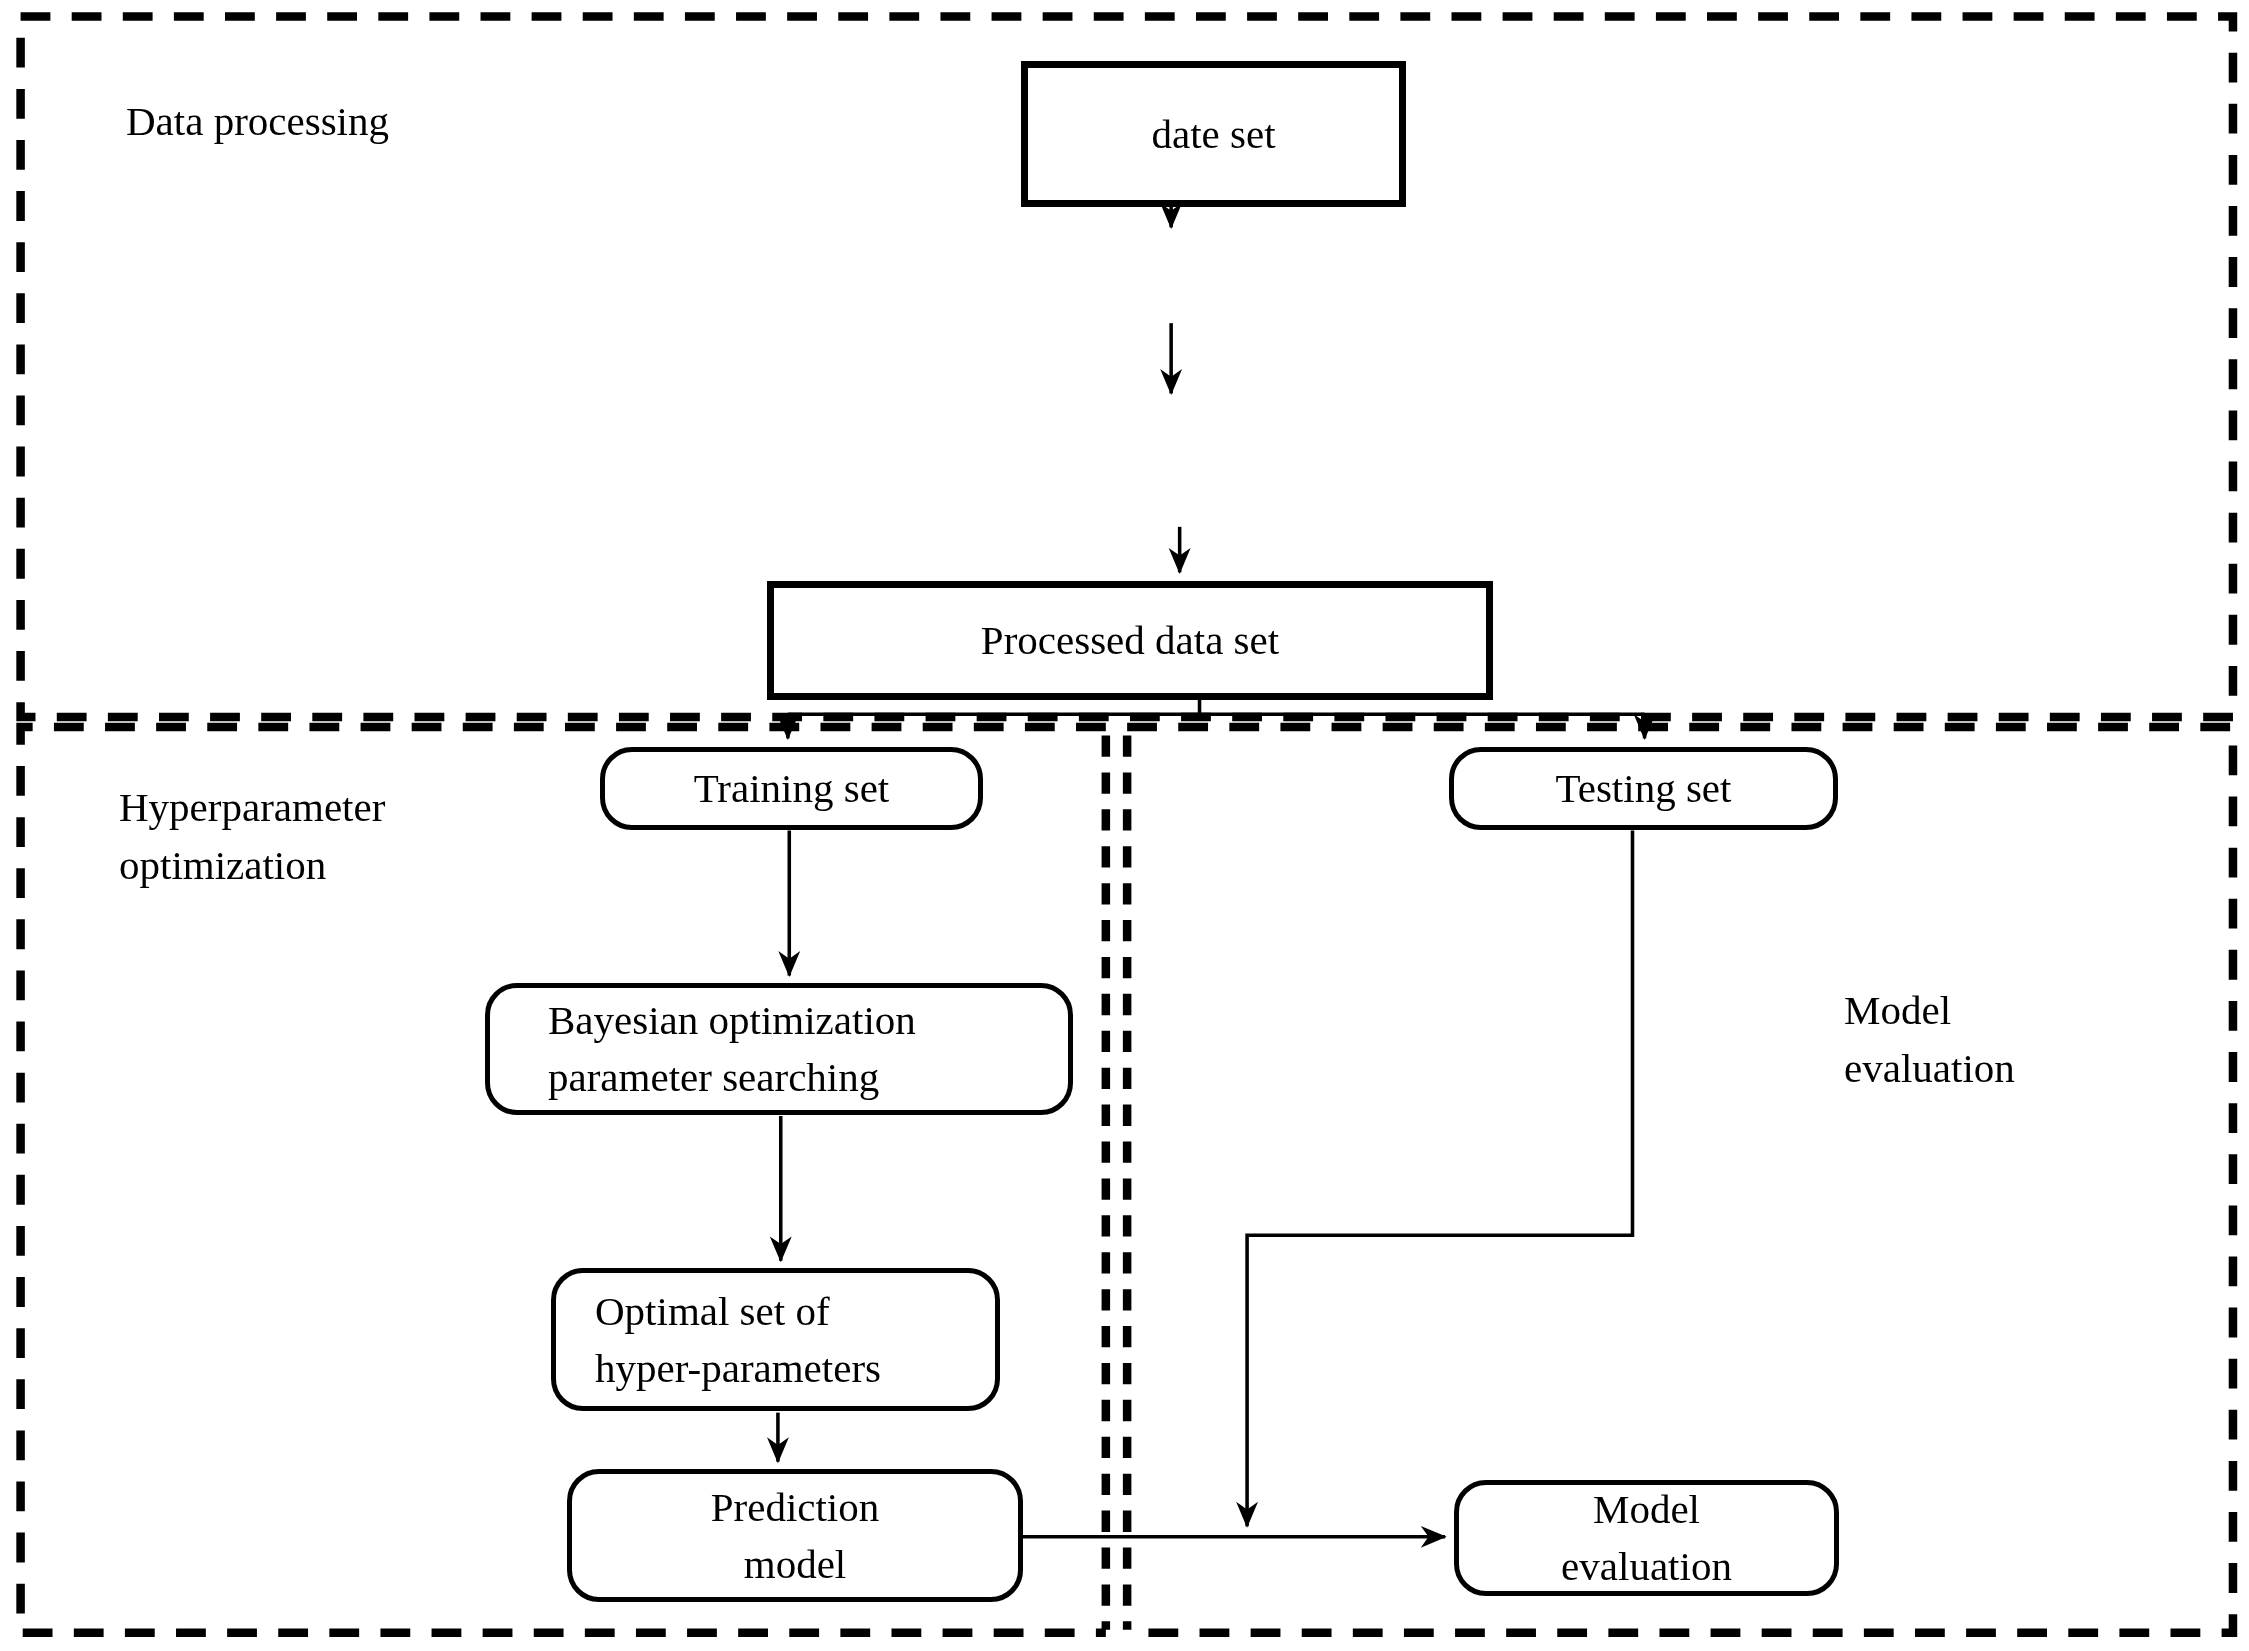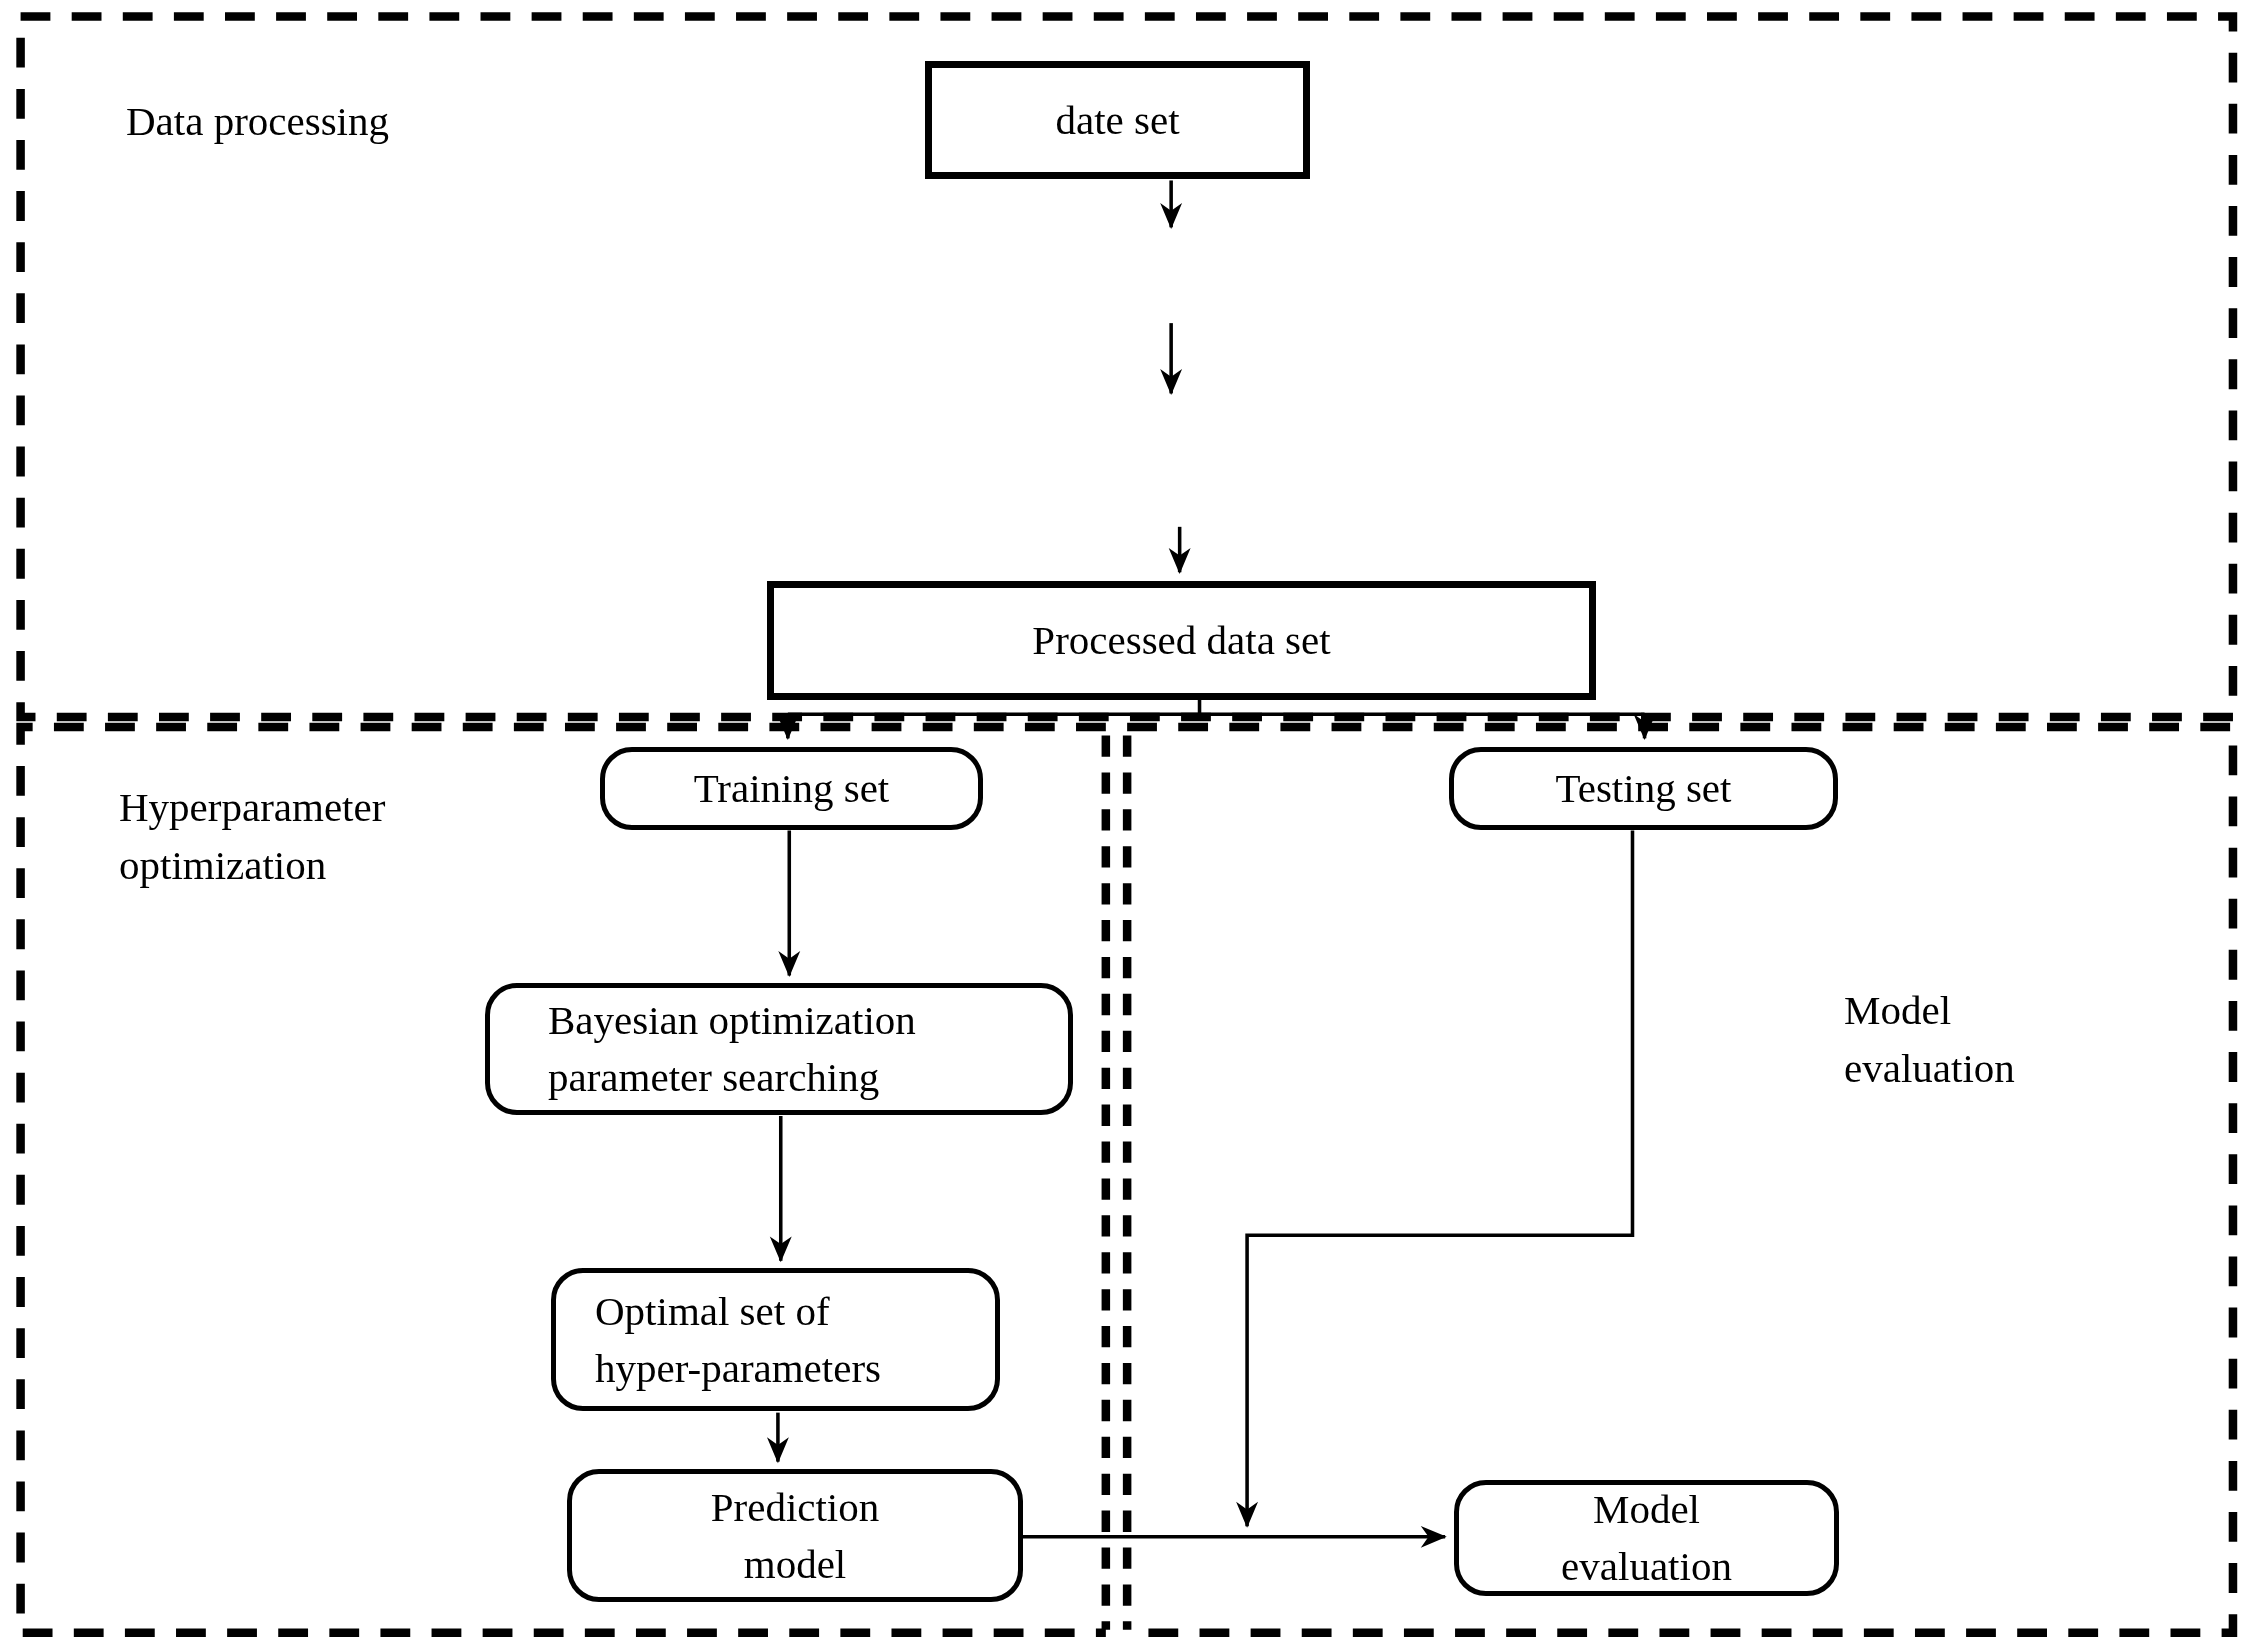--- a/index.html
+++ b/index.html
@@ -90,25 +90,25 @@
     <line x1="1404" y1="2165" x2="2036" y2="2165" stroke="#000000" stroke-width="5" marker-end="url(#arrow)"></line>
     <polyline points="2300,1170 2300,1740 1757,1740 1757,2150" fill="none" stroke="#000000" stroke-width="5" marker-end="url(#arrow)"></polyline>
   </svg>
 
   <div class="section-label" style="left:126px; top:92px;text-align:center;">Data processing</div>
   <div class="section-label" style="left:119px; top:778px;">Hyperparameter
 optimization</div>
   <div class="section-label" style="left:1844px; top:981px;">Model
 evaluation</div>
 
-  <div class="node sharp" style="left:925px; top:61px; width:385px; height:118px;">date set</div>
+  <div class="node sharp" style="left:1021px; top:61px; width:385px; height:146px;">date set</div>
 
 
 
-  <div class="node sharp" style="left:767px; top:581px; width:829px; height:119px;font-family:Liberation Serif, serif;">Processed data set</div>
+  <div class="node sharp" style="left:767px; top:581px; width:726px; height:119px;font-family:Liberation Serif, serif;">Processed data set</div>
 
   <div class="node rounded" style="left:600px; top:747px; width:383px; height:83px;">Training set</div>
 
   <div class="node rounded" style="left:1449px; top:747px; width:389px; height:83px;">Testing set</div>
 
   <div class="node rounded left-text" style="left:485px; top:983px; width:588px; height:132px; padding-left:58px;">Bayesian optimization
 parameter searching</div>
 
   <div class="node rounded left-text" style="left:551px; top:1268px; width:449px; height:143px; padding-left:39px;">Optimal set of
 hyper-parameters</div>

